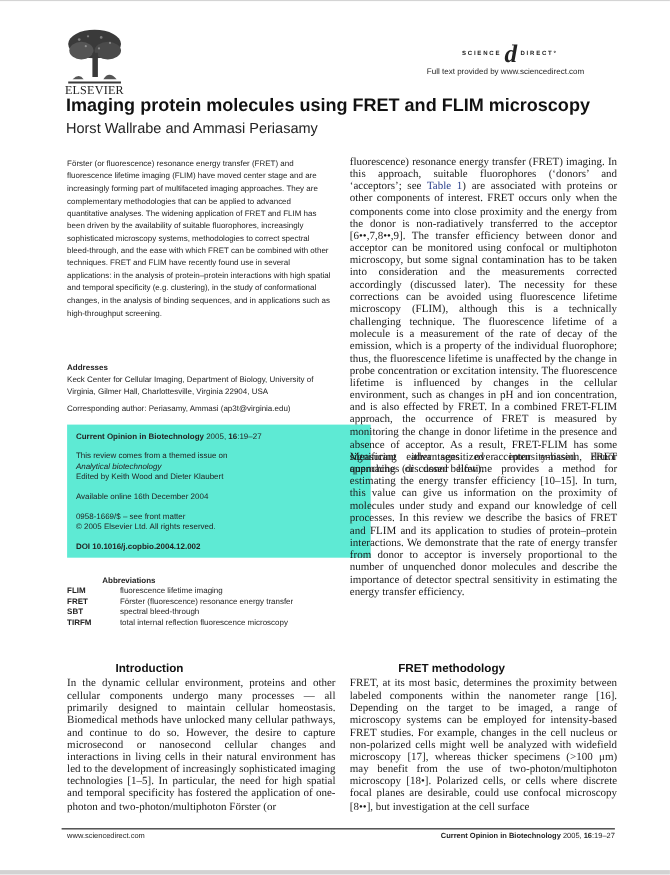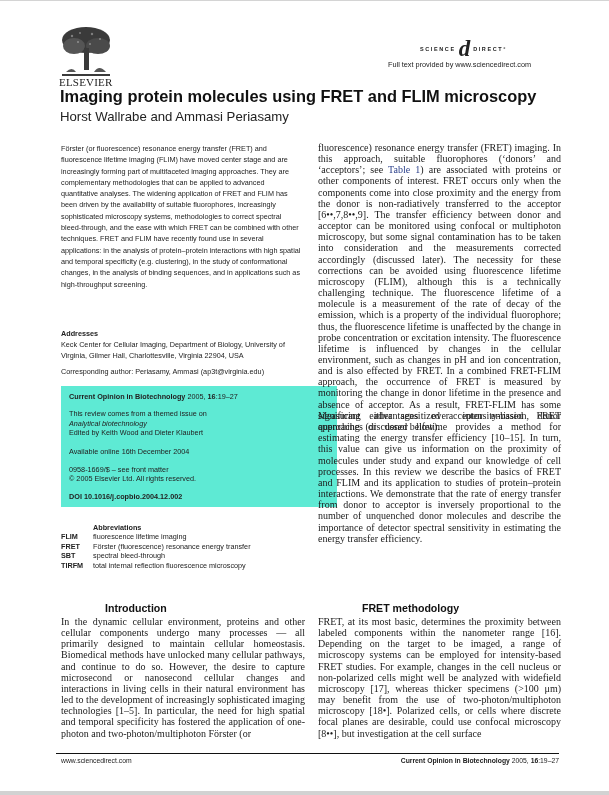--- a/index.html
+++ b/index.html
@@ -28,21 +28,21 @@
   .addr-body { position: absolute; left: 61px; top: 339px; width: 240px; }
   .corresp { position: absolute; left: 61px; top: 366px; width: 240px; }
 
   .infobox { position: absolute; left: 61px; top: 386px; width: 276px; height: 121px; background: #5eead4; }
   .infobox .row { position: absolute; left: 8px; white-space: nowrap; }
   .bold { font-weight: bold; }
 
   .abbr-head { position: absolute; left: 61px; top: 522px; font-weight: bold; margin-left: 32px; }
   .abbr-list { position: absolute; left: 61px; top: 532px; width: 250px; }
   .abbr-row { display: flex; height: 9.6px; line-height: 9.6px; }
-  .abbr-key { width: 32px; font-weight: bold; }
+  .abbr-key { width: 48px; font-weight: bold; }
 
   .section-head { position: absolute; font-family: "Liberation Sans", sans-serif; font-weight: bold; font-size: 10.6px; color: #111; padding-left: 44px; }
   .serif-body { font-family: "Liberation Serif", serif; font-size: 10px; line-height: 11.15px; color: #1a1a1a; text-align: justify; }
   .serif-body p { margin: 0; }
   .intro-body { position: absolute; left: 61px; top: 616px; width: 244px; }
   .col2-a { position: absolute; left: 318px; top: 142px; width: 243px; }
   .col2-b { position: absolute; left: 318px; top: 410px; width: 243px; }
   .fret-body { position: absolute; left: 318px; top: 616px; width: 243px; }
   .link { color: #2a3f8a; }
 

